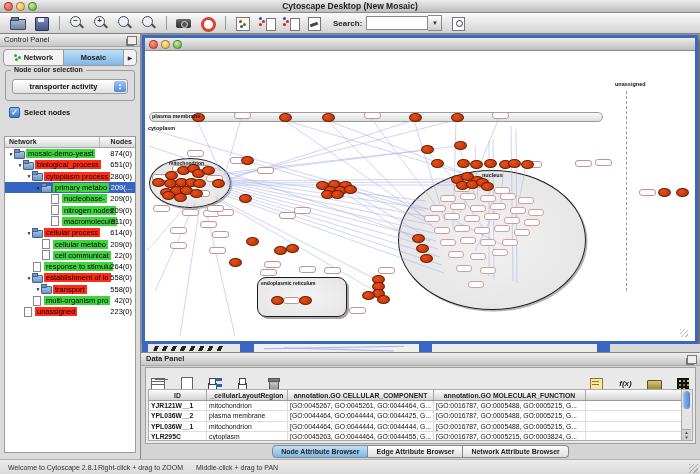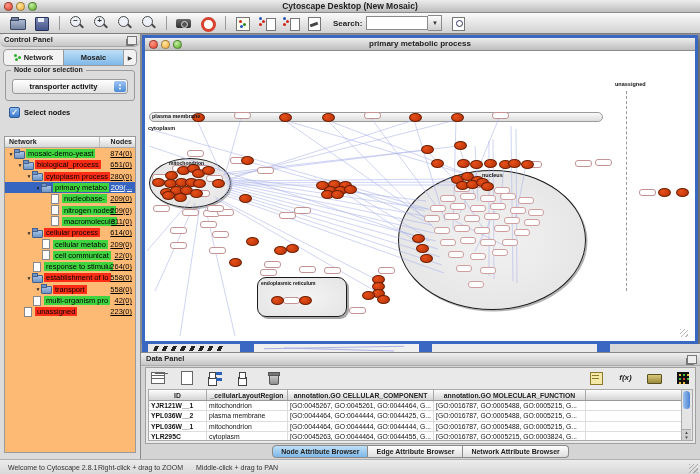--- a/index.html
+++ b/index.html
@@ -34,51 +34,51 @@
   .import-network-icon:after,.import-table-icon:after{left:1px;top:2px;width:3px;height:3px;background:#2255bb;border-radius:50%;box-shadow:3px 3px 0 #cc2a1a,0 6px 0 #cc2a1a;}
   .annotation-icon:before{left:2px;top:2px;width:11px;height:12px;background:#fff;border:1px solid #777;}
   .annotation-icon:after{left:4px;top:8px;width:8px;height:3px;background:#444;transform:rotate(-20deg);}
   .search-options-icon:before{left:2px;top:2px;width:11px;height:12px;background:#fff;border:1px solid #777;}
   .search-options-icon:after{left:6px;top:5px;width:5px;height:5px;border:1.5px solid #336;border-radius:50%;}
   #search-label{font-size:8px;font-weight:bold;color:#222;margin:0 4px 0 6px;}
   #search-input{width:56px;height:12px;border:1px solid #8a8a8a;background:#fff;font-size:8px;padding:0 2px;}
   #search-drop{width:13px;height:14px;background:linear-gradient(#fdfdfd,#cfcfcf);border:1px solid #8a8a8a;border-left:none;font-size:6px;text-align:center;line-height:14px;color:#333;}
   
   #control-panel{position:absolute;left:0;top:34px;width:141px;height:425px;background:#dcdcdc;border-right:1px solid #8a8a8a;box-sizing:border-box;}
-  #cp-header{height:11px;background:linear-gradient(#f0f0f0,#c6c6c6);border-bottom:1px solid #aaa;font-size:7.5px;font-weight:bold;color:#222;padding:1px 4px 0;position:relative;border-radius:6px;}
+  #cp-header{height:11px;background:linear-gradient(#f0f0f0,#c6c6c6);border-bottom:1px solid #aaa;font-size:7.5px;font-weight:normal;color:#222;padding:1px 4px 0;position:relative;}
   .detach-icon{position:absolute;right:3px;top:2px;width:8px;height:7px;border:1px solid #777;background:#eee;box-shadow:-2px 2px 0 -1px #777;}
   #cp-tabs{display:flex;align-items:center;height:15px;margin:2px 3px 1px;border:1px solid #9a9a9a;border-radius:4px;background:#f2f2f2;overflow:hidden;}
   .cp-tab{flex:1;height:100%;display:flex;align-items:center;justify-content:center;font-size:7.5px;font-weight:bold;color:#222;border-right:1px solid #9a9a9a;gap:3px;}
   .cp-tab.sel{background:linear-gradient(#bfe0f7,#7fb8e8);}
   .cp-tab-arrow{width:12px;height:100%;display:flex;align-items:center;justify-content:center;font-size:6px;color:#333;}
   .net-glyph{width:7px;height:7px;position:relative;}
   .net-glyph:before{content:"";position:absolute;left:0;top:0;width:3px;height:3px;background:#2fae2f;border-radius:50%;box-shadow:4px 2px 0 #2fae2f,1px 4px 0 #2fae2f;}
   #cp-group{margin:4px 5px 0;border:1px solid #9a9a9a;border-radius:3px;position:relative;padding:8px 6px 6px;}
   #cp-group-label{position:absolute;left:5px;top:-5px;background:#dcdcdc;padding:0 3px;font-size:7px;font-weight:bold;color:#222;}
   #cp-dropdown{height:13px;border:1px solid #9a9a9a;border-radius:3px;background:linear-gradient(#ffffff,#e2e2e2);display:flex;align-items:center;position:relative;}
   #cp-dropdown-text{flex:1;text-align:center;font-size:7.5px;font-weight:bold;color:#111;}
   #cp-dropdown-btn{width:12px;height:11px;margin-right:1px;border-radius:2px;background:linear-gradient(#9ec5f2,#4d8bd8);display:flex;flex-direction:column;align-items:center;justify-content:center;color:#fff;font-size:4px;line-height:4px;}
   #cp-checkrow{display:flex;align-items:center;gap:4px;margin:6px 0 4px 9px;}
   #cp-checkbox{width:9px;height:9px;border-radius:2px;background:linear-gradient(#8fbdf0,#3c78cc);border:1px solid #2a5a9a;color:#fff;font-size:8px;line-height:9px;text-align:center;font-weight:bold;}
   #cp-checklabel{font-size:7.5px;font-weight:bold;color:#111;}
-  #tree-panel{position:absolute;left:4px;right:4px;top:102px;bottom:6px;background:#fdba74;border:1px solid #9a9a9a;overflow:hidden;}
+  #tree-panel{position:absolute;left:4px;right:4px;top:102px;bottom:6px;background:#ffffff;border:1px solid #9a9a9a;overflow:hidden;}
   #tree-header{display:flex;height:10px;background:linear-gradient(#fdfdfd,#d8d8d8);border-bottom:1px solid #aaa;font-size:7px;font-weight:bold;color:#222;}
   #tree-header .th1{flex:1;padding:1px 0 0 4px;border-right:1px solid #bbb;}
   #tree-header .th2{width:32px;padding:1px 3px 0 0;text-align:right;}
   .trow{display:flex;align-items:center;height:11.3px;font-size:7.5px;white-space:nowrap;position:relative;}
   .trow.sel{background:#3565c0;}
   .texp{width:6px;font-size:5px;color:#222;text-align:center;flex:none;}
   .tico{flex:none;position:relative;width:10px;height:8px;margin-right:2px;}
   .tico.folder:before{content:"";position:absolute;left:0;top:1px;width:9px;height:6px;background:linear-gradient(#aac4e4,#6f94c4);border:0.5px solid #44618e;border-radius:1px;}
   .tico.folder:after{content:"";position:absolute;left:0;top:-1px;width:4px;height:2px;background:#6f94c4;border:0.5px solid #44618e;}
   .tico.file:before{content:"";position:absolute;left:1px;top:-1px;width:6px;height:8px;background:#fff;border:0.5px solid #888;}
   .tlabel{padding:0 2px;color:#000;}
   .tlabel.g{background:#3fd43f;}
   .tlabel.r{background:#ff2d16;}
-  .tcount{position:absolute;right:3px;color:#000;text-decoration:underline;}
+  .tcount{position:absolute;right:3px;color:#000;}
   .trow.sel .tcount{color:#fff;}
   
   #desktop{position:absolute;left:141px;top:34px;width:559px;height:318px;background:#9a9a9a;overflow:hidden;}
   #net-window{position:absolute;left:1px;top:1px;width:550px;height:303px;border:3px solid #3a67c2;background:#fff;box-shadow:2px 3px 6px rgba(0,0,0,.45);}
   #net-titlebar{height:12px;background:linear-gradient(#ececec,#bdbdbd);border-bottom:1px solid #8a8a8a;position:relative;}
   #net-title{position:absolute;left:0;right:0;top:1px;text-align:center;font-size:8px;font-weight:bold;color:#222;}
   #net-canvas{position:absolute;left:0;top:13px;width:544px;height:287px;background:#fff;overflow:hidden;}
   .region-ellipse{position:absolute;border:1px solid #1a1a1a;border-radius:50%;background:radial-gradient(#f2f2f2,#e2e2e2);box-shadow:1.5px 1.5px 0 rgba(0,0,0,.3);}
   #pm-band{position:absolute;border:1px solid #9a9a9a;border-radius:5px;background:linear-gradient(#fafafa,#ddd);}
   #er-rect{position:absolute;border:1.5px solid #1a1a1a;border-radius:9px;background:radial-gradient(#f4f4f4,#e4e4e4);box-shadow:2px 2px 0 rgba(0,0,0,.35);}
@@ -89,21 +89,21 @@
   .glabel.nuc{border-color:#cf9f9f;width:14px;height:4.5px;}
   #unassigned-line{position:absolute;border-left:1.5px dashed #999;width:0;z-index:1;}
   #canvas-grip{position:absolute;right:1px;bottom:1px;width:8px;height:8px;z-index:7;background:repeating-linear-gradient(135deg,#bbb 0 1px,transparent 1px 3px);}
   
   #strip{position:absolute;left:141px;top:344px;width:559px;height:8px;background:#9a9a9a;overflow:hidden;}
   .frag{position:absolute;top:0;height:8px;}
   
   #data-panel{position:absolute;left:141px;top:352px;width:559px;height:107px;background:#d4d4d4;border-top:1px solid #888;box-sizing:border-box;}
   #dp-header{height:11px;background:linear-gradient(#f0f0f0,#c6c6c6);border-bottom:1px solid #aaa;font-size:7.5px;font-weight:bold;color:#222;padding:1px 5px 0;position:relative;}
   #dp-inner{position:absolute;left:4px;right:4px;top:14px;bottom:15px;background:#e9e9e9;border:1px solid #a0a0a0;}
-  #dp-toolbar{height:18px;display:flex;align-items:center;padding:1px 3px;gap:12px;}
+  #dp-toolbar{height:18px;display:flex;align-items:center;padding:7px 3px;gap:12px;}
   .dpicon{width:17px;height:14px;position:relative;flex:none;}
   .dpicon:before,.dpicon:after{content:"";position:absolute;}
   .select-attributes-icon:before{left:2px;top:1px;width:12px;height:10px;background:#fff;border:1px solid #666;}
   .select-attributes-icon:after{left:2px;top:4px;width:13px;height:1px;background:#666;box-shadow:0 3px 0 #666,4px -2px 0 #666;}
   .create-new-attribute-icon:before{left:3px;top:0;width:10px;height:12px;background:#fff;border:1px solid #666;}
   .select-all-attributes-icon:before{left:2px;top:1px;width:5px;height:5px;background:#fff;border:1px solid #444;box-shadow:0 6px 0 #fff,0 6px 0 1px #444;}
   .select-all-attributes-icon:after{left:9px;top:1px;width:6px;height:3px;background:#2a62b8;box-shadow:0 6px 0 #2a62b8;}
   .unselect-all-attributes-icon:before{left:3px;top:1px;width:5px;height:5px;background:#fff;border:1px solid #444;box-shadow:0 6px 0 #fff,0 6px 0 1px #444;}
   .delete-attribute-icon:before{left:4px;top:3px;width:8px;height:9px;background:linear-gradient(#cfcfcf,#8f8f8f);border:1px solid #555;border-radius:1px 1px 2px 2px;}
   .delete-attribute-icon:after{left:3px;top:1px;width:10px;height:2px;background:#777;border:0.5px solid #555;}
@@ -309,21 +309,20 @@
   </div>
 
   <div id="desktop">
     <div id="net-window">
       <div id="net-titlebar">
         <div class="lights">
           <div class="light l-red"></div>
           <div class="light l-yel"></div>
           <div class="light l-grn"></div>
         </div>
-        <div id="net-title">primary metabolic process</div>
       </div>
       <div id="net-canvas">
         <div id="pm-band" style="left: 4px; top: 61px; width: 452px; height: 8px;"></div>
         <div id="mito-ellipse" class="region-ellipse" style="left: 4px; top: 107px; width: 80px; height: 48px;"></div>
         <div id="nucleus-ellipse" class="region-ellipse" style="left: 253px; top: 119px; width: 186px; height: 138px;"></div>
         <div id="er-rect" style="left: 112px; top: 226px; width: 88px; height: 38px;"></div>
         <div id="unassigned-line" style="left: 481px; top: 40px; height: 200px;"></div>
         <svg id="edges-svg" width="544" height="287">
             <line x1="52" y1="69" x2="75" y2="120" stroke="#a9b2ea" stroke-width="0.8" opacity="0.7"></line>
             <line x1="96" y1="67" x2="80" y2="124" stroke="#a9b2ea" stroke-width="0.8" opacity="0.7"></line>

